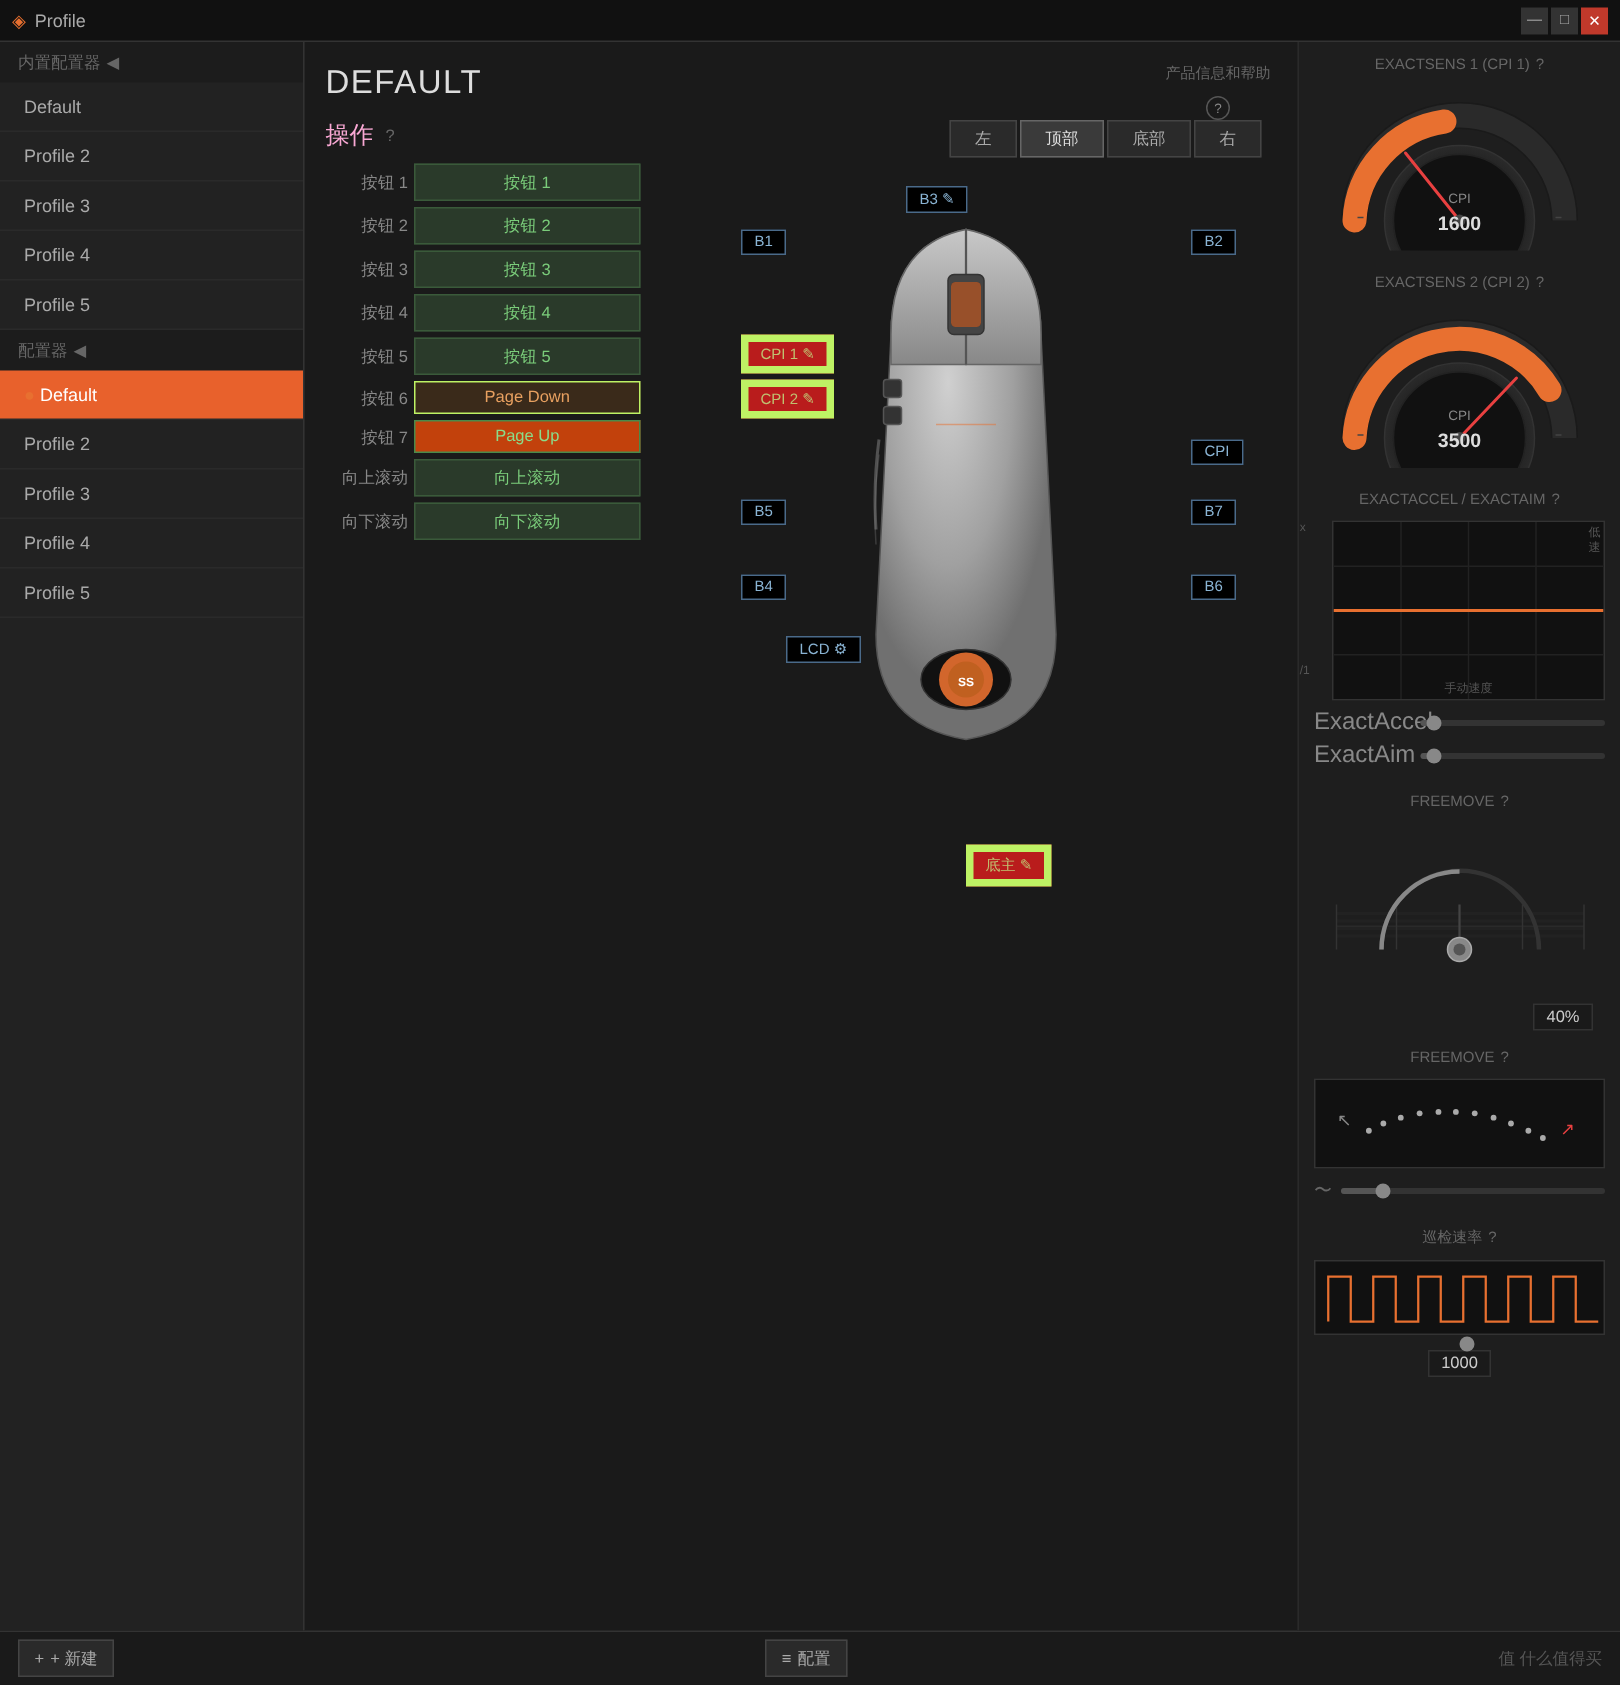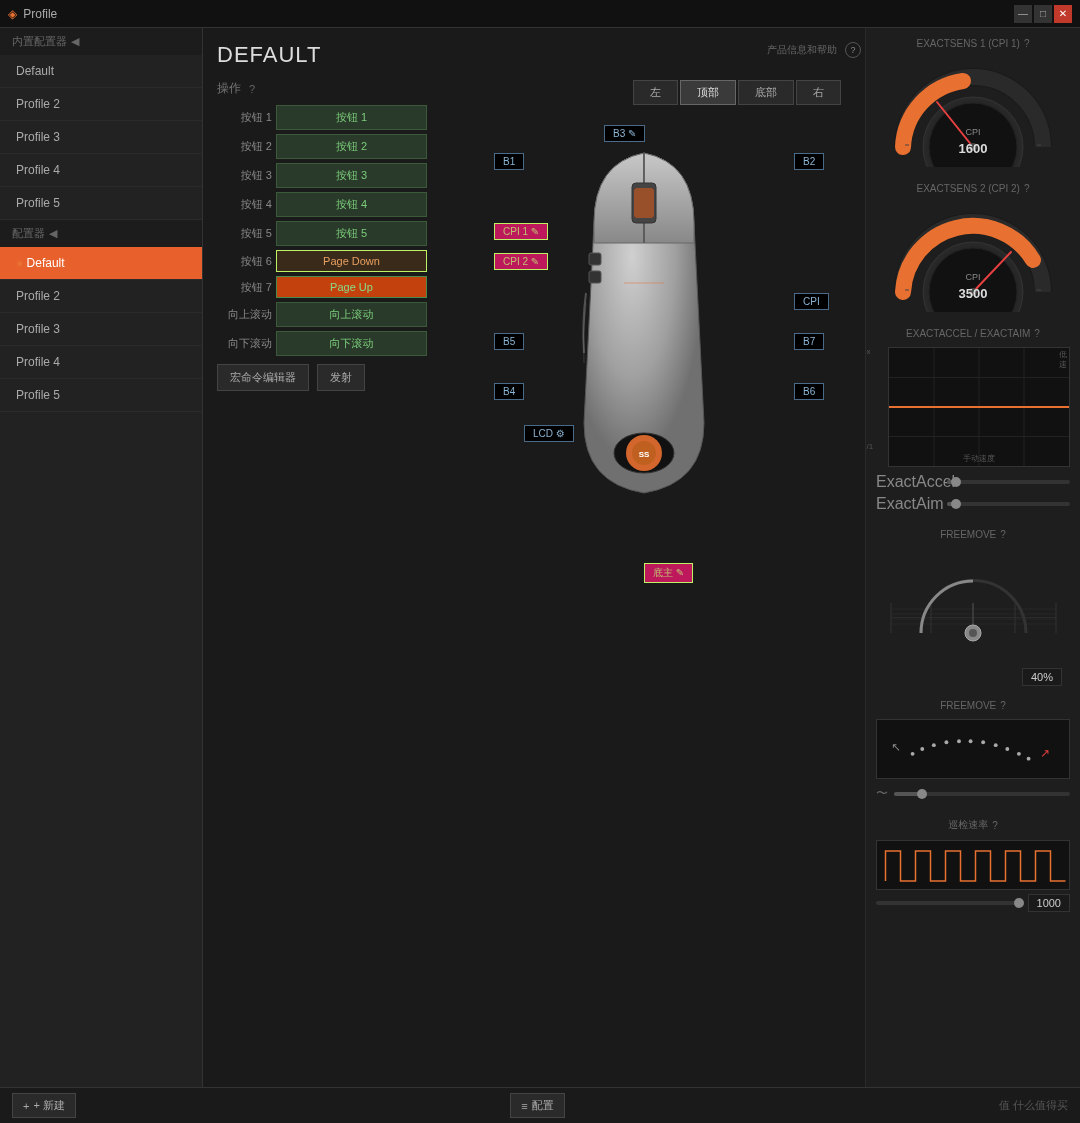--- a/index.html
+++ b/index.html
@@ -137,22 +137,22 @@
       position: absolute;
       background: #000000;
       border: 1px solid #4a6a8a;
       color: #8ab4d4;
       padding: 2px 8px;
       font-size: 10px;
       white-space: nowrap;
       cursor: pointer;
     }
     .btn-label.cpi {
-      background: #be185d;
-      border: 1px solid #bef264;
+      background: #b91c1c;
+      border: 5px solid #bef264;
       color: #c0c070;
     }
 
     
     #right-panel {
       width: 215px;
       background: #1e1e1e;
       padding: 10px;
       overflow-y: auto;
       border-left: 1px solid #2a2a2a;
@@ -320,32 +320,32 @@
       </div>
       <div class="sidebar-item">Profile 2</div>
       <div class="sidebar-item">Profile 3</div>
       <div class="sidebar-item">Profile 4</div>
       <div class="sidebar-item">Profile 5</div>
     </div>
   </div>
 
   <div id="content" style="position:relative; padding:14px 14px 8px 14px;">
 
-    <div id="top-info" style="position:absolute;top:14px;right:4px;font-size:10px;color:#666;display:flex;align-items:center;gap:8px;">
+    <div id="top-info" style="position:absolute;top:14px;right:18px;font-size:10px;color:#666;display:flex;align-items:center;gap:8px;flex-direction:column;">
       <span>产品信息和帮助</span>
       <span style="border:1px solid #555;border-radius:50%;width:16px;height:16px;display:inline-flex;align-items:center;justify-content:center;font-size:9px;color:#888;">?</span>
     </div>
 
     <div style="font-size:22px;color:#ddd;font-weight:300;margin-bottom:12px;letter-spacing:1px;">DEFAULT</div>
 
     <div style="display:flex;gap:10px;">
 
       <div style="width:210px;flex-shrink:0;">
         <div style="display:flex;align-items:center;gap:4px;margin-bottom:8px;">
-          <span style="color:#737373;font-size:12px;">操作</span>
+          <span style="color:#f9a8d4;font-size:16px;">操作</span>
           <span class="help-icon">?</span>
         </div>
 
         <div class="op-row">
           <span class="op-label">按钮 1</span>
           <button class="op-button">按钮 1</button>
         </div>
         <div class="op-row">
           <span class="op-label">按钮 2</span>
           <button class="op-button">按钮 2</button>
@@ -372,24 +372,20 @@
         </div>
         <div class="op-row">
           <span class="op-label">向上滚动</span>
           <button class="op-button">向上滚动</button>
         </div>
         <div class="op-row">
           <span class="op-label">向下滚动</span>
           <button class="op-button">向下滚动</button>
         </div>
 
-        <div class="macro-row">
-          <button class="macro-btn">宏命令编辑器</button>
-          <button class="macro-btn">发射</button>
-        </div>
       </div>
 
       <div style="flex:1;position:relative;">
 
         <div style="display:flex;gap:2px;margin-bottom:8px;justify-content:flex-end;padding-right:10px;">
           <button class="mouse-tab">左</button>
           <button class="mouse-tab active">顶部</button>
           <button class="mouse-tab">底部</button>
           <button class="mouse-tab">右</button>
         </div>
@@ -672,21 +668,21 @@
       <div class="panel-section-title">
         <span>巡检速率</span>
         <span class="help-icon">?</span>
       </div>
       <div class="polling-graph">
         <svg width="100%" height="50" viewBox="0 0 185 50">
 
           <polyline points="5,40 5,10 20,10 20,40 35,40 35,10 50,10 50,40 65,40 65,10 80,10 80,40 95,40 95,10 110,10 110,40 125,40 125,10 140,10 140,40 155,40 155,10 170,10 170,40 185,40" fill="none" stroke="#e87030" stroke-width="1.5"></polyline>
         </svg>
       </div>
-      <div style="display:flex;align-items:center;justify-content:flex-end;gap:6px;margin-top:4px;">
+      <div style="display:flex;align-items:center;justify-content:flex-end;gap:6px;margin-top:4px;flex-direction:column;">
         <div class="slider-track" style="flex:1;">
           <div class="slider-thumb" style="left:95%;"></div>
         </div>
         <span style="background:#1a1a1a;border:1px solid #333;padding:2px 8px;font-size:11px;color:#ccc;min-width:40px;text-align:center;">1000</span>
       </div>
     </div>
 
   </div>
 </div>
 

